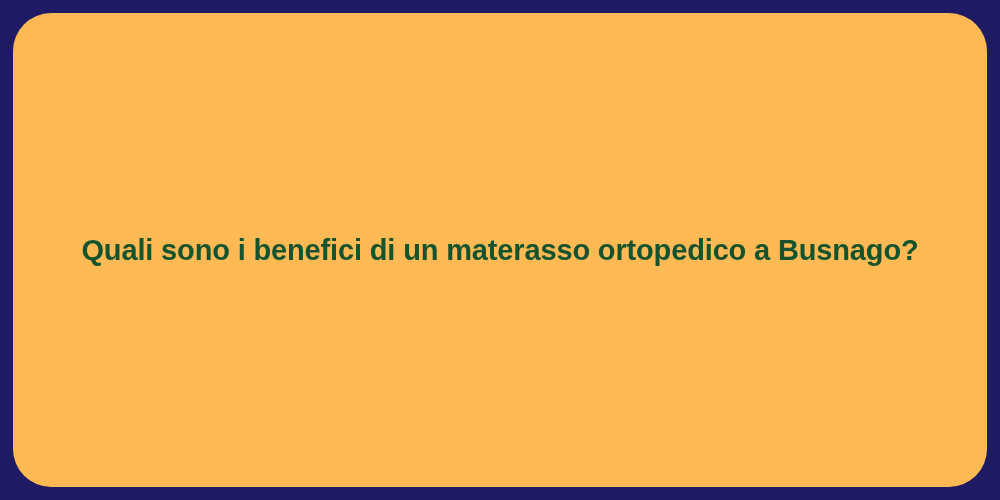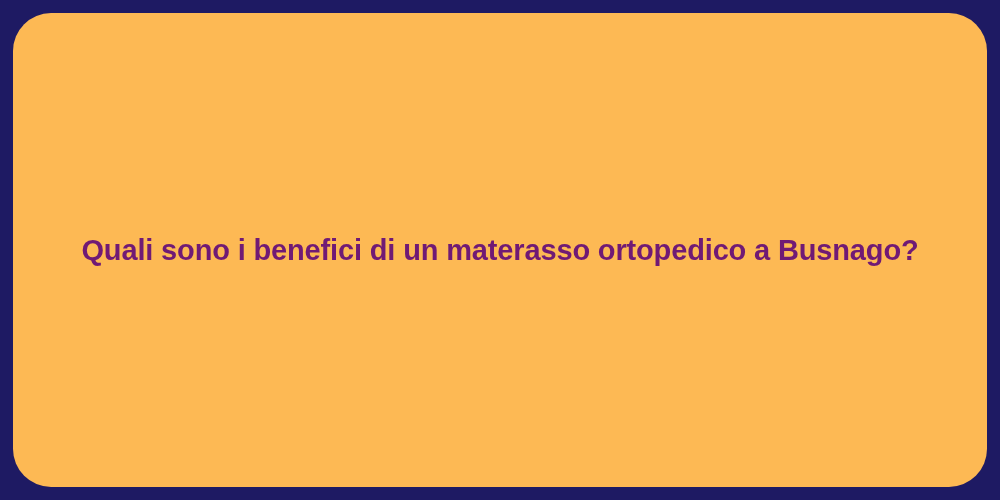--- a/index.html
+++ b/index.html
@@ -39,21 +39,21 @@
   }
 
   
   .banner-headline {
     display: block;
     width: 100%;
     box-sizing: border-box;
     padding: 0 54px;
     margin: 0;
     text-align: center;
-    color: #701a75;
+    color: #14532d;
     font-family: "Liberation Sans", sans-serif;
     font-size: 29px;
     font-weight: bold;
     line-height: 1.25;
     letter-spacing: -0.15px;
     white-space: nowrap;
   }
 </style>
 </head>
 <body>

